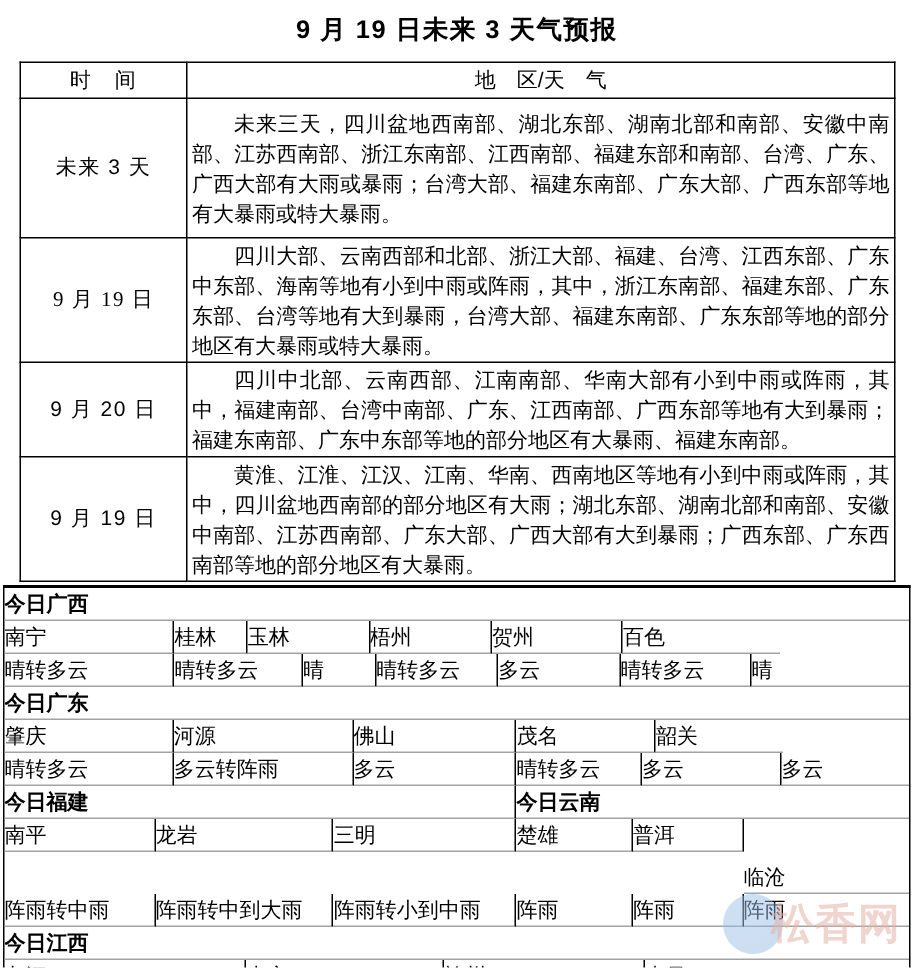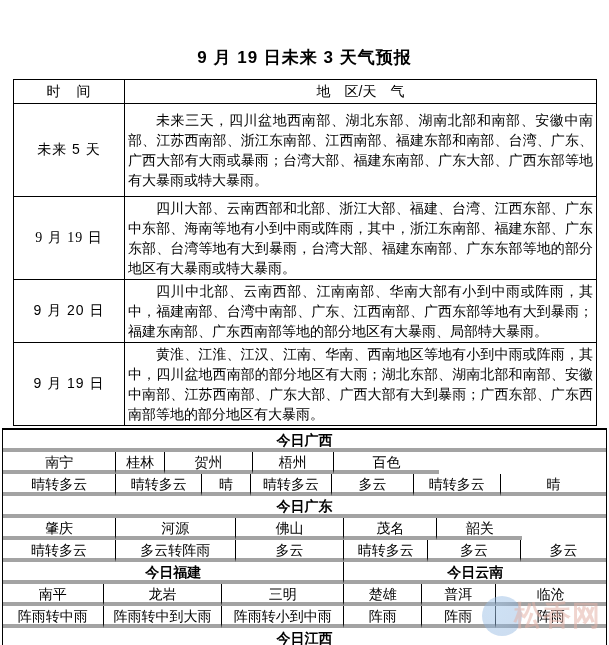--- a/index.html
+++ b/index.html
@@ -10,21 +10,20 @@
     font-family: "Liberation Sans", sans-serif;
     position: relative;
     overflow: hidden;
   }
   .title {
     text-align: center;
     font-size: 17px;
     font-weight: bold;
     padding-top: 8px;
     letter-spacing: 1px;
-    margin-top: 38px;
   }
   
   table.forecast {
     border-collapse: collapse;
     table-layout: fixed;
     width: 584px;
     margin: 10px 0 0 13px;
   }
   table.forecast td {
     border: 1px solid #000;
@@ -57,25 +56,25 @@
     margin: 2px auto 0;
     border: 1px solid #000;
     border-top: 2px solid #000;
     border-bottom: none;
     box-sizing: border-box;
   }
   .crow { display: flex; }
   .ccell {
     box-sizing: border-box;
     border-right: 1px solid #000;
-    border-bottom: 4px solid #a3a3a3;
+    border-bottom: 1px solid #a3a3a3;
     height: 22px;
     line-height: 21px;
     font-size: 14px;
-    text-align: center;
+    text-align: left;
     overflow: hidden;
     white-space: nowrap;
   }
   .ccell:last-child { border-right: none; }
   .chead { font-weight: bold; }
   
   .watermark {
     position: absolute;
     left: 482px; top: 596px;
     display: flex;
@@ -102,47 +101,48 @@
 
 <div class="title">9 月 19 日未来 3 天气预报</div>
 
 <table class="forecast">
   <tbody>
       <tr class="head">
     <td class="time-col">时　间</td>
     <td>地　区/天　气</td>
   </tr>
   <tr>
-    <td class="time-col h90">未来 5 天</td>
+    <td class="time-col h90">未来 3 天</td>
     <td class="desc">未来三天，四川盆地西南部、湖北东部、湖南北部和南部、安徽中南部、江苏西南部、浙江东南部、江西南部、福建东部和南部、台湾、广东、广西大部有大雨或暴雨；台湾大部、福建东南部、广东大部、广西东部等地有大暴雨或特大暴雨。</td>
   </tr>
   <tr>
     <td class="time-col h78">9 月 19 日</td>
     <td class="desc">四川大部、云南西部和北部、浙江大部、福建、台湾、江西东部、广东中东部、海南等地有小到中雨或阵雨，其中，浙江东南部、福建东部、广东东部、台湾等地有大到暴雨，台湾大部、福建东南部、广东东部等地的部分地区有大暴雨或特大暴雨。</td>
   </tr>
   <tr>
     <td class="time-col h60">9 月 20 日</td>
-    <td class="desc">四川中北部、云南西部、江南南部、华南大部有小到中雨或阵雨，其中，福建南部、台湾中南部、广东、江西南部、广西东部等地有大到暴雨；福建东南部、广东西南部等地的部分地区有大暴雨、局部特大暴雨。</td>
+    <td class="desc">四川中北部、云南西部、江南南部、华南大部有小到中雨或阵雨，其中，福建南部、台湾中南部、广东、江西南部、广西东部等地有大到暴雨；福建东南部、广东中东部等地的部分地区有大暴雨、福建东南部。</td>
   </tr>
   <tr>
     <td class="time-col h80">9 月 19 日</td>
     <td class="desc">黄淮、江淮、江汉、江南、华南、西南地区等地有小到中雨或阵雨，其中，四川盆地西南部的部分地区有大雨；湖北东部、湖南北部和南部、安徽中南部、江苏西南部、广东大部、广西大部有大到暴雨；广西东部、广东西南部等地的部分地区有大暴雨。</td>
   </tr>
 </tbody>
   </table>
 
 <div class="city-table" id="city-table">
     <div class="crow">
       <div class="ccell chead" style="width: 100%;">今日广西</div>
     </div>
     <div class="crow">
       <div class="ccell" style="width: 18.8%;">南宁</div>
       <div class="ccell" style="width: 8.1%;">桂林</div>
+      <div class="ccell" style="width: 13.5%;">玉林</div>
+      <div class="ccell" style="width: 13.5%;">梧州</div>
       <div class="ccell" style="width: 14.5%;">贺州</div>
-      <div class="ccell" style="width: 13.5%;">梧州</div>
       <div class="ccell" style="width: 17.4%;">百色</div>
     </div>
     <div class="crow">
       <div class="ccell" style="width: 18.8%;">晴转多云</div>
       <div class="ccell" style="width: 14.2%;">晴转多云</div>
       <div class="ccell" style="width: 8.1%;">晴</div>
       <div class="ccell" style="width: 13.5%;">晴转多云</div>
       <div class="ccell" style="width: 13.5%;">多云</div>
       <div class="ccell" style="width: 14.5%;">晴转多云</div>
       <div class="ccell" style="width: 17.4%;">晴</div>
@@ -168,21 +168,21 @@
     <div class="crow">
       <div class="ccell chead" style="width: 56.6%;">今日福建</div>
       <div class="ccell chead" style="width: 43.4%;">今日云南</div>
     </div>
     <div class="crow">
       <div class="ccell" style="width: 16.7%;">南平</div>
       <div class="ccell" style="width: 19.7%;">龙岩</div>
       <div class="ccell" style="width: 20.2%;">三明</div>
       <div class="ccell" style="width: 12.9%;">楚雄</div>
       <div class="ccell" style="width: 12.2%;">普洱</div>
-      <div class="ccell" style="width: 18.3%;">临沧</div>
+      <div class="ccell" style="width: 18.3%; margin-top: 28px;">临沧</div>
     </div>
     <div class="crow">
       <div class="ccell" style="width: 16.7%;">阵雨转中雨</div>
       <div class="ccell" style="width: 19.7%;">阵雨转中到大雨</div>
       <div class="ccell" style="width: 20.2%;">阵雨转小到中雨</div>
       <div class="ccell" style="width: 12.9%;">阵雨</div>
       <div class="ccell" style="width: 12.2%;">阵雨</div>
       <div class="ccell" style="width: 18.3%;">阵雨</div>
     </div>
     <div class="crow">

